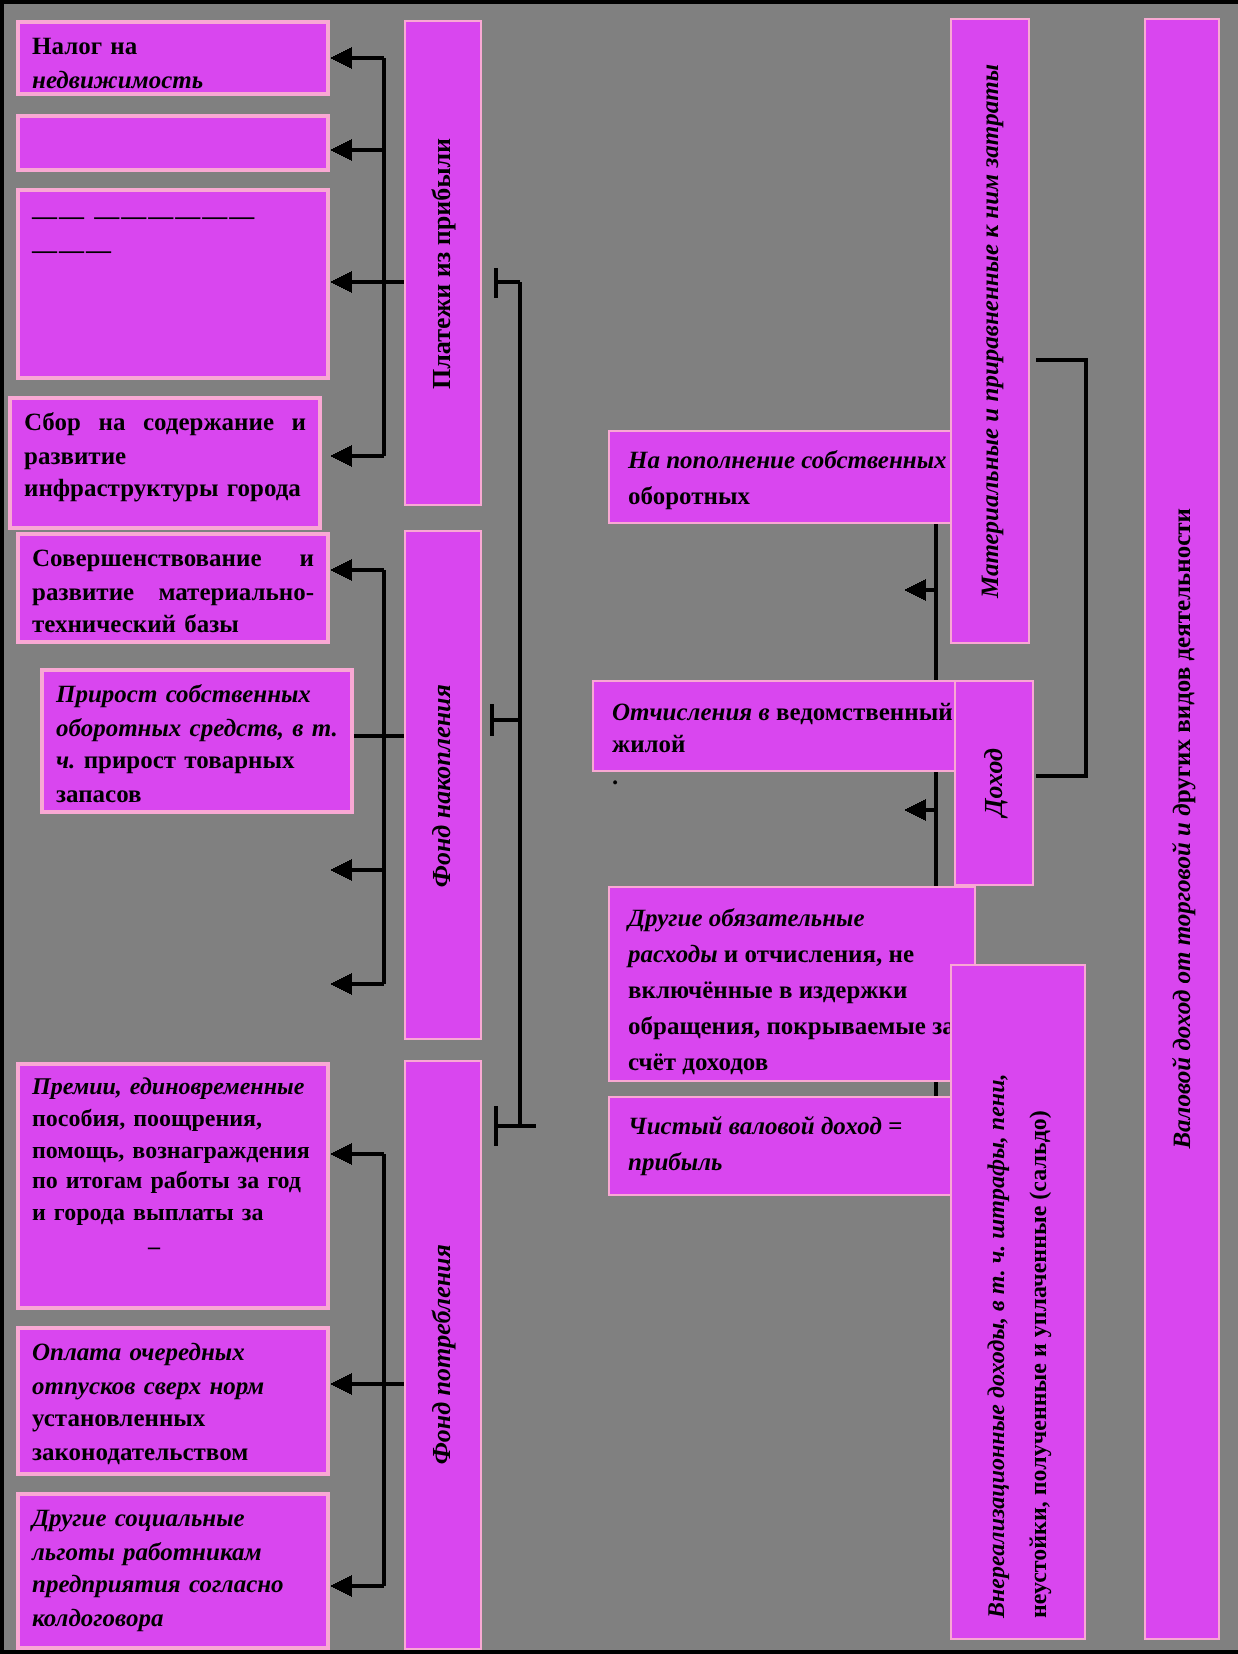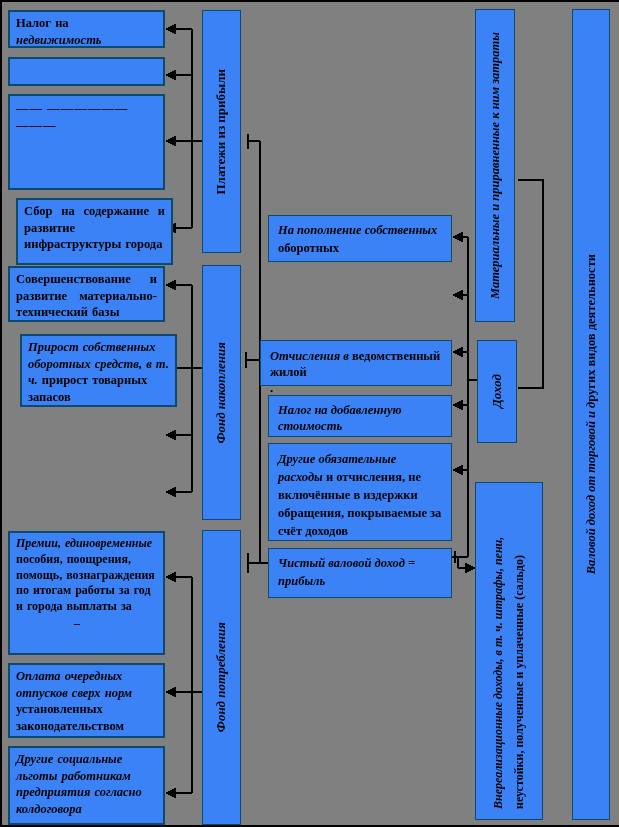--- a/index.html
+++ b/index.html
@@ -3,29 +3,29 @@
 <meta charset="utf-8">
 <style>
   html,body{margin:0;padding:0;}
   body{font-family:"Liberation Serif","DejaVu Serif",serif;}
   .canvas{
     position:relative;width:619px;height:827px;
     background:#808080;overflow:hidden;
   }
   .connectors{position:absolute;left:0;top:0;z-index:1;}
   .box{
-    position:absolute;z-index:2;background:#3b82f6;
-    border:2px solid #0c4a6e;box-sizing:border-box;
+    position:absolute;z-index:2;background:#d946ef;
+    border:2px solid #f9a8d4;box-sizing:border-box;
     color:#000;font-weight:700;
   }
   .thin{border-width:1.5px;}
   .hbox{padding:3px 6px 2px 6px;font-size:12.5px;line-height:1.32;}
   .hbox .txt{word-spacing:1px;}
   .just .txt{text-align:justify;}
-  .mid{padding:6px 8px 2px 9px;font-size:12.5px;line-height:1.42;}
+  .mid{padding:6px 8px 2px 9px;font-size:12.5px;line-height:1.42;margin-left:36px;}
   .vbox{display:flex;align-items:center;justify-content:center;padding:2px;}
   .vtxt{
     writing-mode:vertical-rl;transform:rotate(180deg);
     font-size:13px;line-height:1.45;
   }
   .start{align-items:stretch;justify-content:center;}
   .start .vtxt{height:100%;padding-top:6px;box-sizing:border-box;}
   .seg-n{font-style:normal;}
   .seg-i{font-style:italic;}
   .tail{margin-top:1px;}
@@ -117,21 +117,21 @@
   <div class="box hbox" style="left:8px;top:10px;width:157px;height:38px">
     <div class="txt"><span class="seg-n">Налог на </span><span class="seg-i">недвижимость</span></div>
   </div>
 
   <div class="box hbox" style="left:8px;top:57px;width:157px;height:29px"></div>
 
   <div class="box hbox just" style="left:8px;top:94px;width:157px;height:96px">
     <div class="tail tail-dash">—— —————— ———</div>
   </div>
 
-  <div class="box hbox just" style="left:16px;top:198px;width:157px;height:67px">
+  <div class="box hbox just" style="left:4px;top:198px;width:157px;height:67px">
     <div class="txt"><span class="seg-n">Сбор на содержание и развитие инфраструктуры города</span></div>
   </div>
 
   <div class="box hbox just" style="left:8px;top:266px;width:157px;height:56px">
     <div class="txt"><span class="seg-n">Совершенствование и развитие материально-технический базы</span></div>
   </div>
 
   <div class="box hbox" style="left:20px;top:334px;width:157px;height:73px">
     <div class="txt"><span class="seg-i">Прирост собственных оборотных средств, в т. ч. </span><span class="seg-n">прирост товарных запасов</span></div>
   </div>
@@ -166,23 +166,20 @@
   <div class="box thin mid" style="left:268px;top:215px;width:184px;height:47px">
     <div class="txt"><span class="seg-i">На пополнение собственных </span><span class="seg-n">оборотных</span></div>
   </div>
 
 
   <div class="box thin mid" style="left:260px;top:340px;width:192px;height:46px;line-height:1.25;padding-top:8px">
     <div class="txt"><span class="seg-i">Отчисления в </span><span class="seg-n">ведомственный жилой</span></div>
     <div class="tail">.</div>
   </div>
 
-  <div class="box thin mid" style="left:268px;top:395px;width:184px;height:42px;line-height:1.3">
-    <div class="txt"><span class="seg-i">Налог на добавленную стоимость</span></div>
-  </div>
 
   <div class="box thin mid" style="left:268px;top:443px;width:184px;height:98px;line-height:1.44">
     <div class="txt"><span class="seg-i">Другие обязательные расходы </span><span class="seg-n">и отчисления, не включённые в издержки обращения, покрываемые за счёт доходов</span></div>
   </div>
 
   <div class="box thin mid" style="left:268px;top:548px;width:184px;height:50px">
     <div class="txt"><span class="seg-i">Чистый валовой доход = прибыль</span></div>
   </div>
 
   <div class="box thin vbox" style="left:475px;top:9px;width:40px;height:313px">

